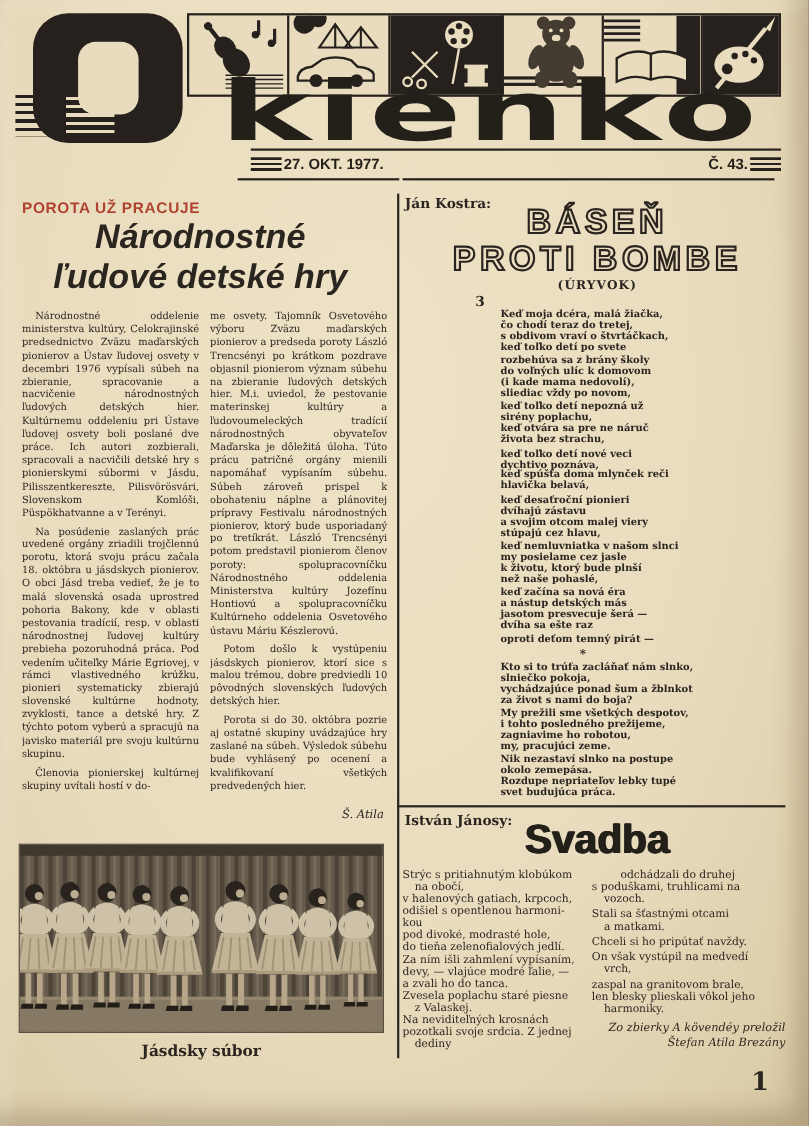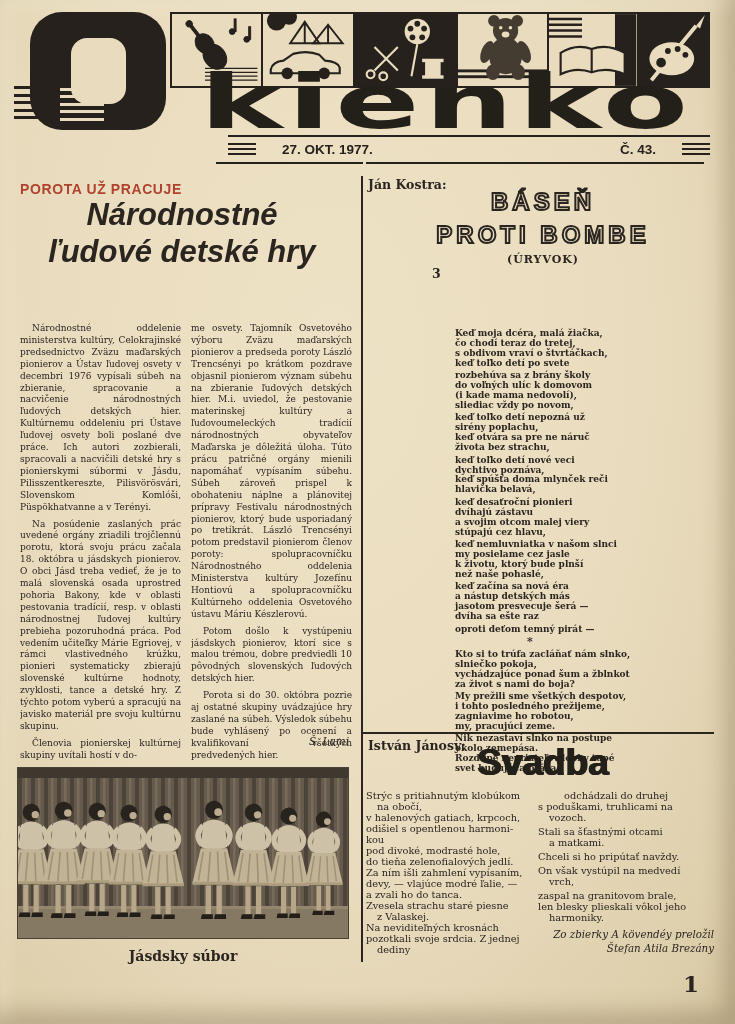--- a/index.html
+++ b/index.html
@@ -17,52 +17,52 @@
   .tiles{left:170px;top:12px;width:540px;height:76px;display:flex;border:2px solid #26211c;box-sizing:border-box;background:#e9dcbe;}
   .tile{position:relative;border-right:2px solid #26211c;box-sizing:border-box;overflow:hidden;}
   .tile:last-child{border-right:none;}
   .tile.dark{background:#26211c;}
   .tile svg{display:block;width:100%;height:100%;}
   .wordmark{left:200px;top:68px;font-family:"DejaVu Sans",sans-serif;font-weight:bold;font-size:74px;line-height:66px;
     letter-spacing:3px;color:#231f19;transform:scaleX(1.68) scaleY(1.02);transform-origin:left top;z-index:3;}
   .rule-top{left:228px;top:135px;width:482px;height:2px;background:#26211c;}
   .date-row{left:228px;top:140px;width:482px;height:18px;display:flex;justify-content:space-between;align-items:center;
     font-family:"Liberation Sans","DejaVu Sans",sans-serif;font-weight:bold;font-size:13.5px;color:#26211c;}
-  .date-group{display:flex;align-items:center;gap:26px;justify-content:center;}
+  .date-group{display:flex;align-items:center;gap:2px;justify-content:center;}
   .lines-icon{width:28px;height:13px;background:repeating-linear-gradient(180deg,#26211c 0 2.2px,rgba(0,0,0,0) 2.2px 5px);}
   .rule-seg{top:162px;height:2px;background:#26211c;}
   .seg1{left:216px;width:147px;}
   .seg2{left:366px;width:338px;}
 
   
   .kicker{left:20px;top:181px;font-family:"Liberation Sans","DejaVu Sans",sans-serif;font-weight:bold;font-size:14px;
     letter-spacing:0.6px;color:#b04330;}
   .art-title{left:10px;top:196px;width:344px;text-align:center;font-family:"Liberation Sans","DejaVu Sans",sans-serif;
     font-style:italic;font-weight:700;font-size:31px;line-height:37px;color:#2b2520;}
-  .col{font-size:9px;line-height:11.9px;text-align:justify;overflow:hidden;margin-top:40px;}
+  .col{font-size:9px;line-height:11.9px;text-align:justify;overflow:hidden;}
   .col1{left:20px;top:283px;width:161px;height:452px;}
   .col2{left:191px;top:283px;width:161px;height:449px;}
   .art-p{margin:0 0 5px 0;text-indent:12px;}
   .art-p.cont{text-indent:0;}
   .byline{left:191px;top:735px;width:158px;text-align:right;font-style:italic;font-size:10.5px;}
 
   
   .photo{left:18px;top:768px;width:330px;height:170px;outline:1px solid #4a4136;}
   .photo svg{display:block;}
   .caption{left:18px;top:948px;width:330px;text-align:center;font-weight:bold;font-size:14px;}
 
   
   .vrule{left:361px;top:176px;width:2px;height:786px;background:#2b2520;}
   .p1-author{left:368px;top:177px;font-weight:bold;font-size:12.5px;}
   .p1-title{left:372px;top:185px;width:342px;text-align:center;font-family:"Liberation Sans","DejaVu Sans",sans-serif;
-    font-weight:bold;font-size:24px;line-height:33px;letter-spacing:4px;color:#2b2520;
+    font-weight:bold;font-size:31px;line-height:33px;letter-spacing:4px;color:#2b2520;
     -webkit-text-fill-color:transparent;-webkit-text-stroke:2px #2b2520;}
   .p1-sub{left:372px;top:253px;width:342px;text-align:center;font-weight:bold;font-size:11px;letter-spacing:1px;}
   .p1-num{left:432px;top:266px;font-weight:bold;font-size:12.5px;}
-  .p1-body{left:455px;top:282px;width:256px;font-weight:bold;font-size:9px;line-height:9.9px;margin-top:47px;}
+  .p1-body{left:455px;top:282px;width:256px;font-weight:bold;font-size:9px;line-height:9.9px;}
   .stanza{white-space:pre-line;margin:0 0 2.6px 0;}
   .star{width:150px;text-align:center;font-weight:bold;font-size:11px;margin:1px 0 3px 0;}
   .hr2{left:361px;top:732px;width:353px;height:2px;background:#2b2520;}
   .p2-author{left:368px;top:738px;font-weight:bold;font-size:12.5px;}
   .p2-title{left:372px;top:742px;width:342px;text-align:center;font-family:"Liberation Sans","DejaVu Sans",sans-serif;
     font-weight:bold;font-size:37px;line-height:42px;color:#231f19;
     text-shadow:0.8px 0 0 #231f19,-0.8px 0 0 #231f19;}
   .p2-col{font-size:9.8px;line-height:11px;}
   .p2-left{left:366px;top:790px;width:170px;}
   .p2-right{left:538px;top:790px;width:178px;}
@@ -215,21 +215,21 @@
   <p class="art-p">Národnostné oddelenie ministerstva kultúry, Celokrajinské predsednictvo Zväzu maďarských pionierov a Ústav ľudovej osvety v decembri 1976 vypísali súbeh na zbieranie, spracovanie a nacvičenie národnostných ľudových detských hier. Kultúrnemu oddeleniu pri Ústave ľudovej osvety boli poslané dve práce. Ich autori zozbierali, spracovali a nacvičili detské hry s pionierskymi súbormi v Jásdu, Pilisszentkereszte, Pilisvörösvári, Slovenskom Komlóši, Püspökhatvanne a v Terényi.</p>
       <p class="art-p">Na posúdenie zaslaných prác uvedené orgány zriadili trojčlennú porotu, ktorá svoju prácu začala 18. októbra u jásdskych pionierov. O obci Jásd treba vedieť, že je to malá slovenská osada uprostred pohoria Bakony, kde v oblasti pestovania tradícií, resp. v oblasti národnostnej ľudovej kultúry prebieha pozoruhodná práca. Pod vedením učiteľky Márie Egriovej, v rámci vlastivedného krúžku, pionieri systematicky zbierajú slovenské kultúrne hodnoty, zvyklosti, tance a detské hry. Z týchto potom vyberú a spracujú na javisko materiál pre svoju kultúrnu skupinu.</p>
       <p class="art-p">Členovia pionierskej kultúrnej skupiny uvítali hostí v do-</p>
     </div>
   <div class="abs col col2">
 
   <p class="art-p cont">me osvety. Tajomník Osvetového výboru Zväzu maďarských pionierov a predseda poroty László Trencsényi po krátkom pozdrave objasnil pionierom význam súbehu na zbieranie ľudových detských hier. M.i. uviedol, že pestovanie materinskej kultúry a ľudovoumeleckých tradícií národnostných obyvateľov Maďarska je dôležitá úloha. Túto prácu patričné orgány mienili napomáhať vypísaním súbehu. Súbeh zároveň prispel k obohateniu náplne a plánovitej prípravy Festivalu národnostných pionierov, ktorý bude usporiadaný po tretíkrát. László Trencsényi potom predstavil pionierom členov poroty: spolupracovníčku Národnostného oddelenia Ministerstva kultúry Jozefínu Hontiovú a spolupracovníčku Kultúrneho oddelenia Osvetového ústavu Máriu Készlerovú.</p>
       <p class="art-p">Potom došlo k vystúpeniu jásdskych pionierov, ktorí sice s malou trémou, dobre predviedli 10 pôvodných slovenských ľudových detských hier.</p>
       <p class="art-p">Porota si do 30. októbra pozrie aj ostatné skupiny uvádzajúce hry zaslané na súbeh. Výsledok súbehu bude vyhlásený po ocenení a kvalifikovaní všetkých predvedených hier.</p>
     </div>
-  <div class="abs byline">Š. Lami</div>
+  <div class="abs byline">Š. Atila</div>
 
   <div class="abs photo">
     <svg viewBox="0 0 330 170" width="330" height="170">
       <defs>
         <pattern id="curtain" width="13" height="170" patternUnits="userSpaceOnUse">
           <rect width="13" height="170" fill="#675c4e"></rect>
           <rect width="4" height="170" fill="#4b4237"></rect>
           <rect x="7" width="2.5" height="170" fill="#7b6f5e"></rect>
         </pattern>
         <g id="dancer">
@@ -337,21 +337,21 @@
   <div class="vline">Strýc s pritiahnutým klobúkom</div>
       <div class="vline ind">na obočí,</div>
       <div class="vline">v halenových gatiach, krpcoch,</div>
       <div class="vline">odišiel s opentlenou harmoni-</div>
       <div class="vline">kou</div>
       <div class="vline">pod divoké, modrasté hole,</div>
       <div class="vline">do tieňa zelenofialových jedlí.</div>
       <div class="vline">Za ním išli zahmlení vypísaním,</div>
       <div class="vline">devy, — vlajúce modré ľalie, —</div>
       <div class="vline">a zvali ho do tanca.</div>
-      <div class="vline">Zvesela strachu staré piesne</div>
+      <div class="vline">Zvesela poplachu staré piesne</div>
       <div class="vline ind">z Valaskej.</div>
       <div class="vline">Na neviditeľných krosnách</div>
       <div class="vline">pozotkali svoje srdcia. Z jednej</div>
       <div class="vline ind">dediny</div>
     </div>
   <div class="abs p2-col p2-right">
 
   <div class="vline ind2">odchádzali do druhej</div>
       <div class="vline">s poduškami, truhlicami na</div>
       <div class="vline ind">vozoch.</div>

